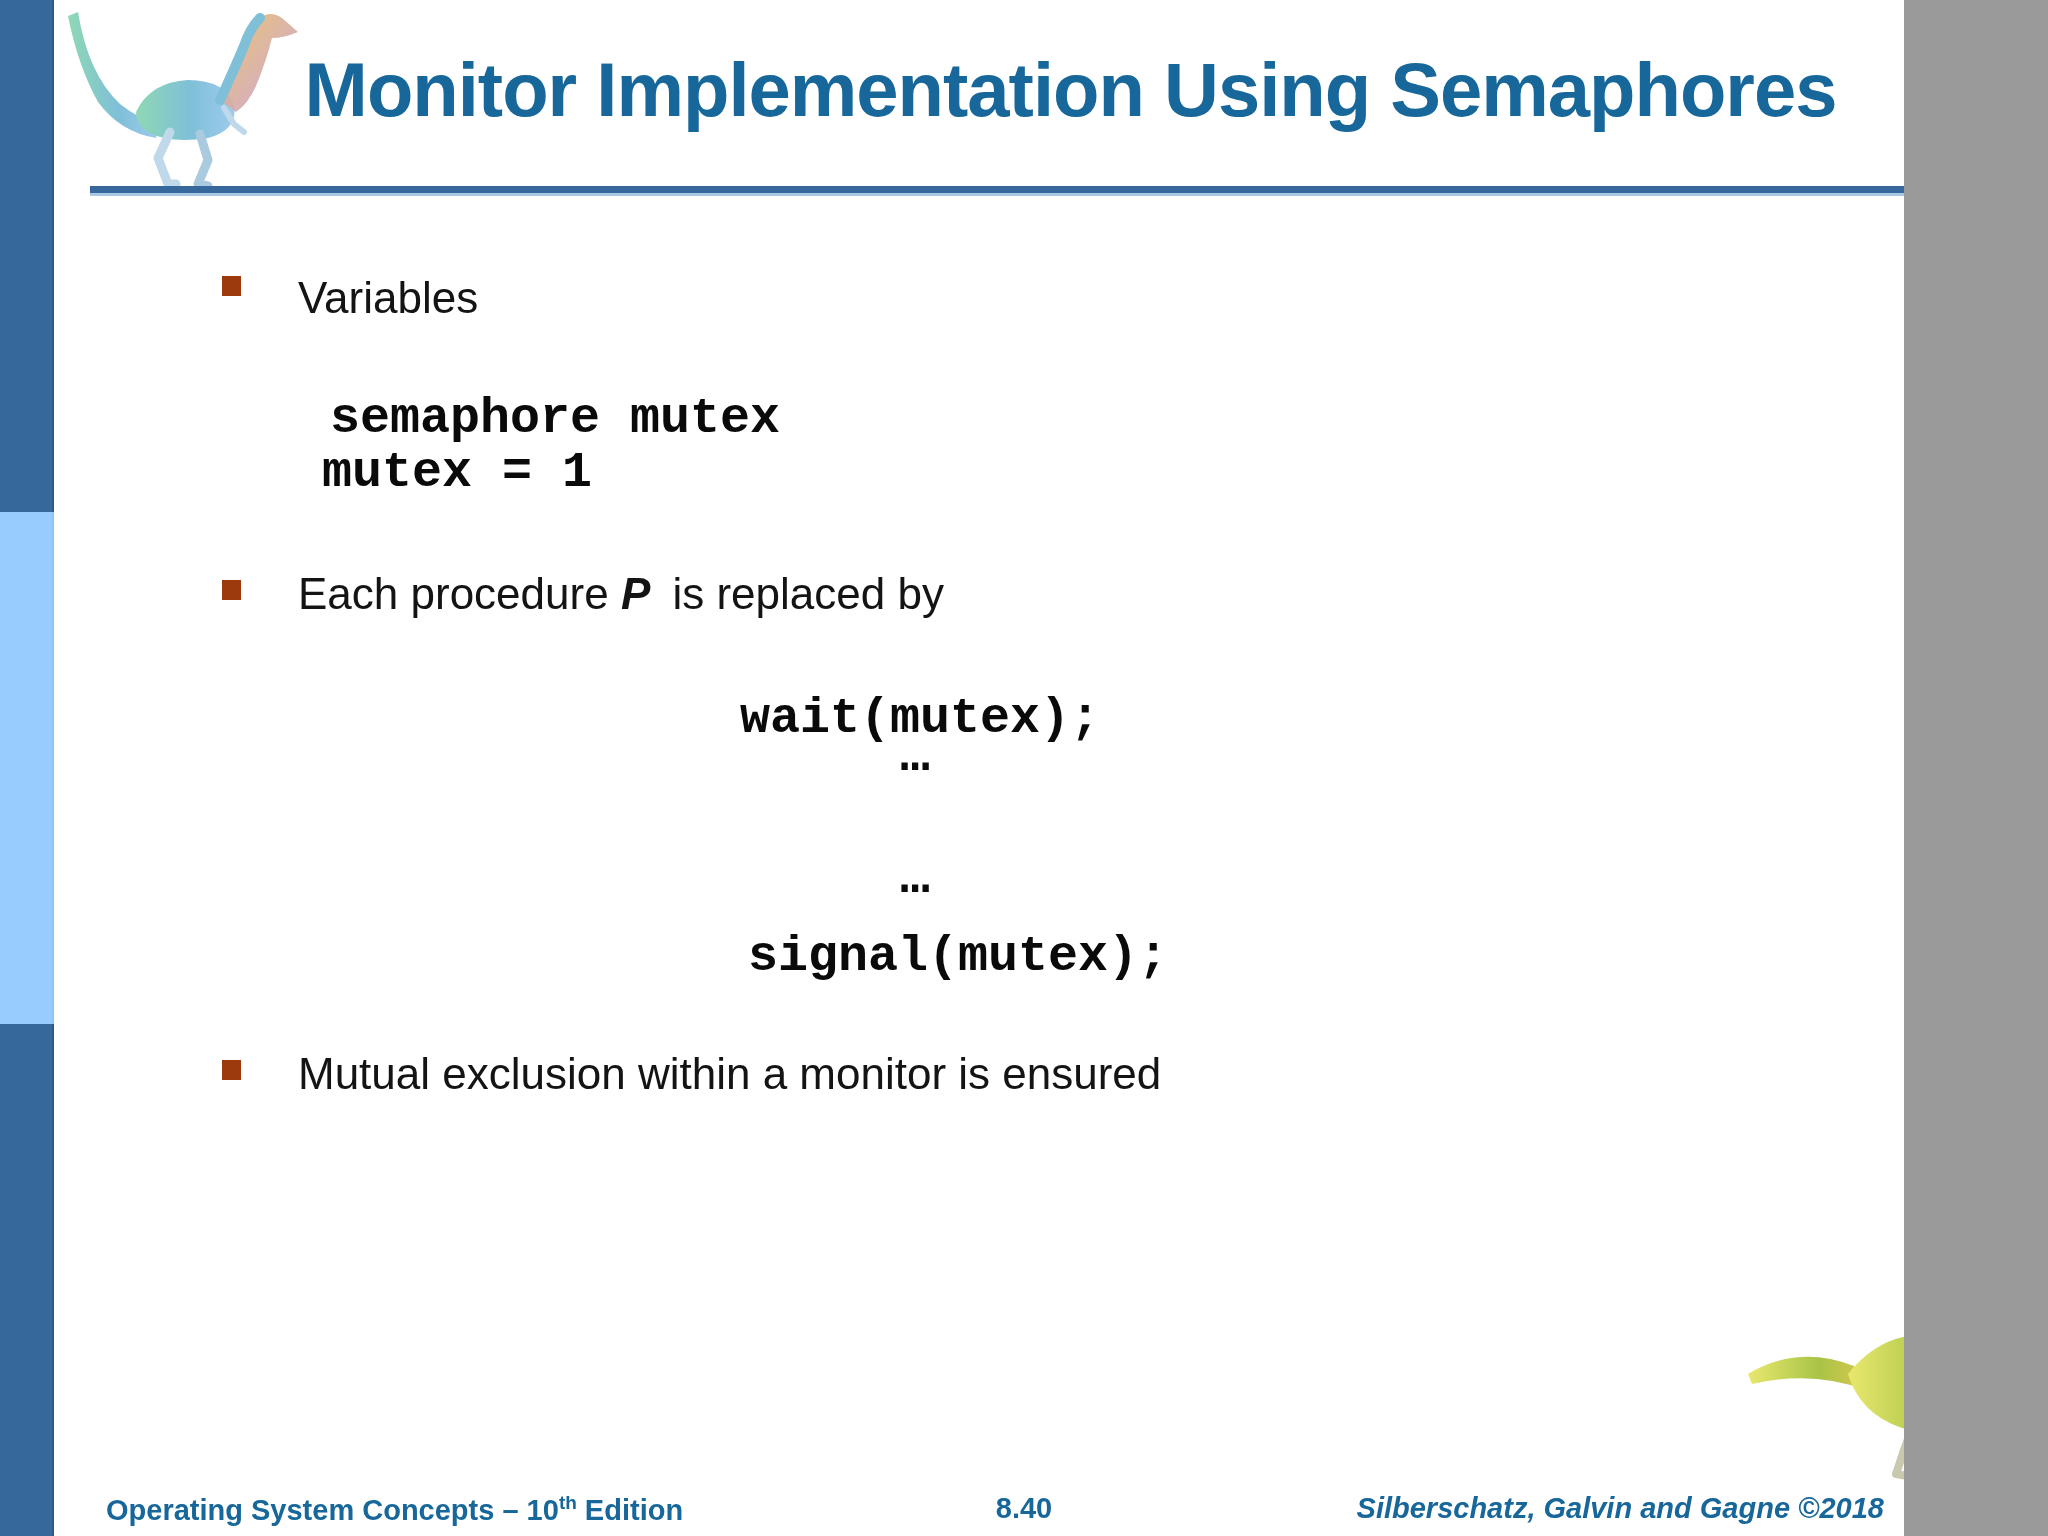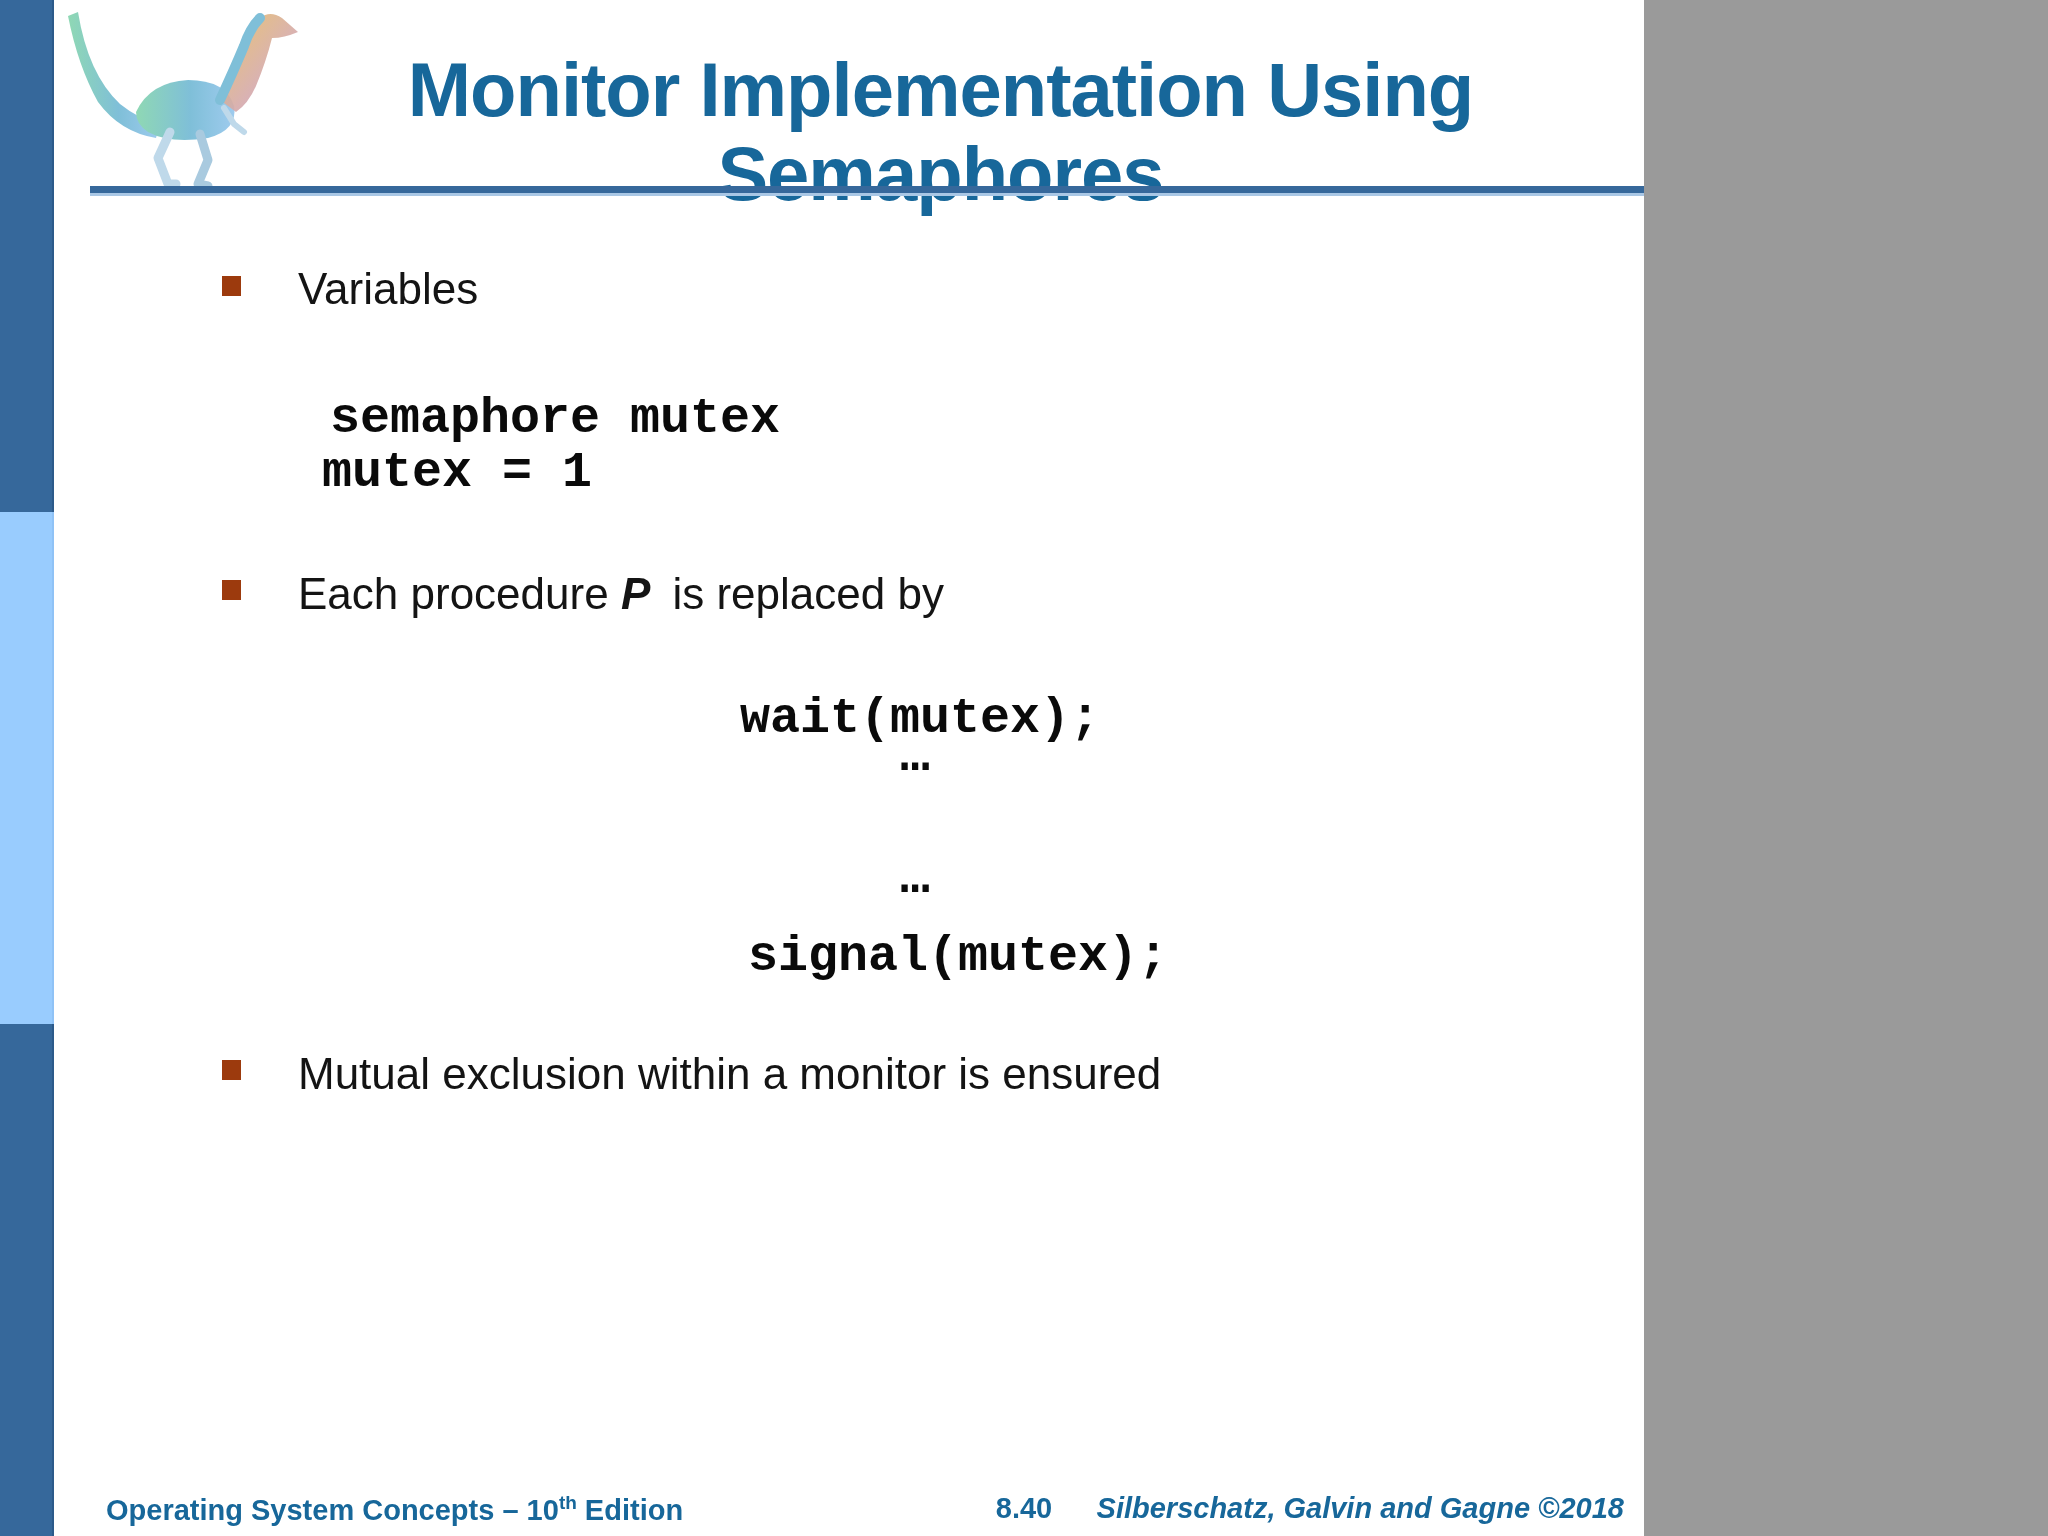--- a/index.html
+++ b/index.html
@@ -1,17 +1,17 @@
 <!DOCTYPE html>
 <html><head>
 <meta charset="utf-8">
 <style>
   html,body { margin:0; padding:0; background:#9a9a9a; }
   .slide {
-    position:relative; width:1644px; height:1536px;
+    position:relative; width:1904px; height:1536px;
     background:#ffffff; overflow:hidden;
     font-family:"Liberation Sans", sans-serif;
   }
 
   
   .sidebar { position:absolute; left:0; top:0; width:52px; height:1536px; }
   .seg { width:100%; height:512px; }
   .seg-dark  { background:#36689B; border-right:2px solid #2C5A8A; }
   .seg-light { background:#99CCFE; border-right:2px solid #8FC2F6; }
 
@@ -29,21 +29,21 @@
   
   .bullet-square {
     position:absolute; left:222px; width:19px; height:20px;
     background:#9C3A0D;
   }
   .sq1 { top:276px; } .sq2 { top:580px; } .sq3 { top:1060px; }
   .bullet-text {
     position:absolute; left:298px; font-size:44px; line-height:52px;
     color:#141414; white-space:pre;
   }
-  .bt1 { top:263px; } .bt2 { top:568px; } .bt3 { top:1048px; }
+  .bt1 { top:272px; } .bt2 { top:568px; } .bt3 { top:1048px; }
   .proc-p { font-weight:bold; font-style:italic; padding-right:10px; }
 
   
   .code {
     position:absolute; white-space:pre;
     font-family:"Liberation Mono","DejaVu Sans Mono",monospace;
     font-weight:bold; font-size:50px; line-height:54px; color:#0a0a0a;
   }
   .c1a { left:330px; top:392px; }
   .c1b { left:322px; top:446px; }

